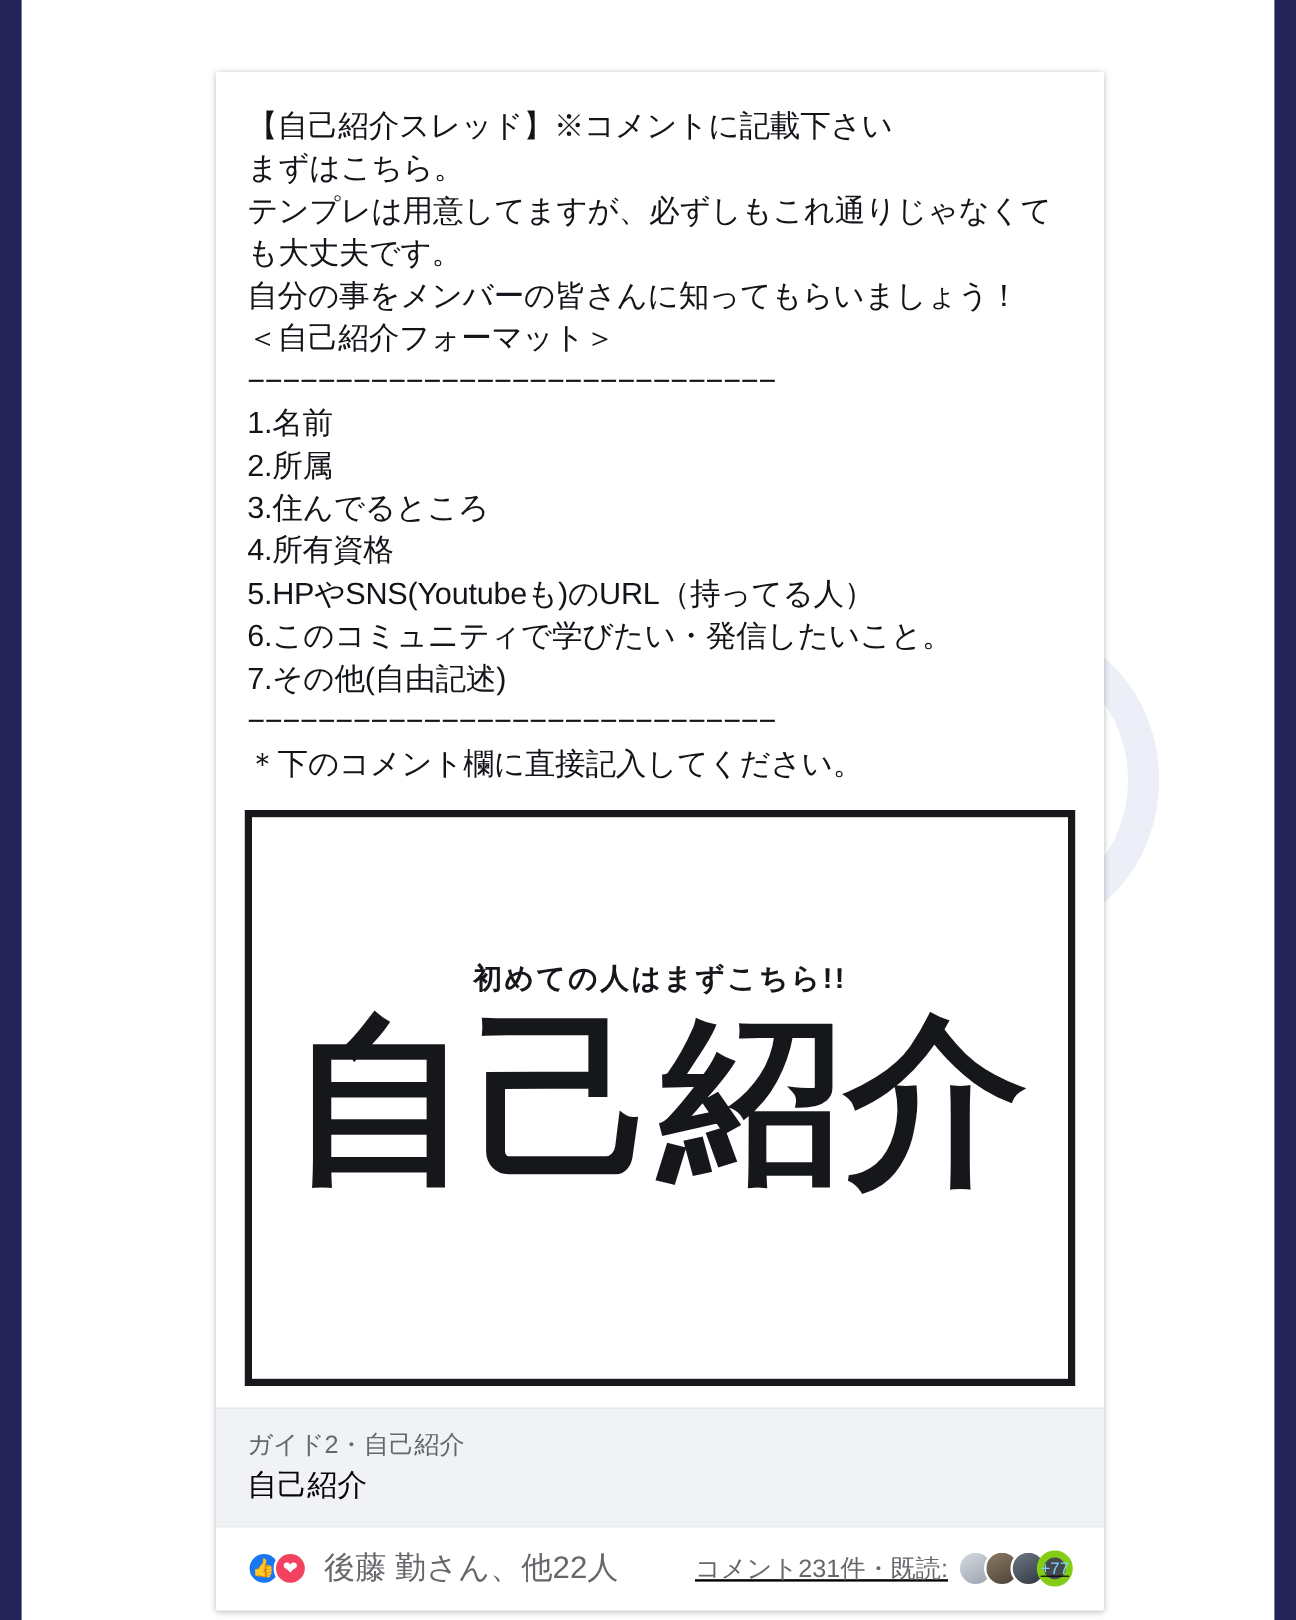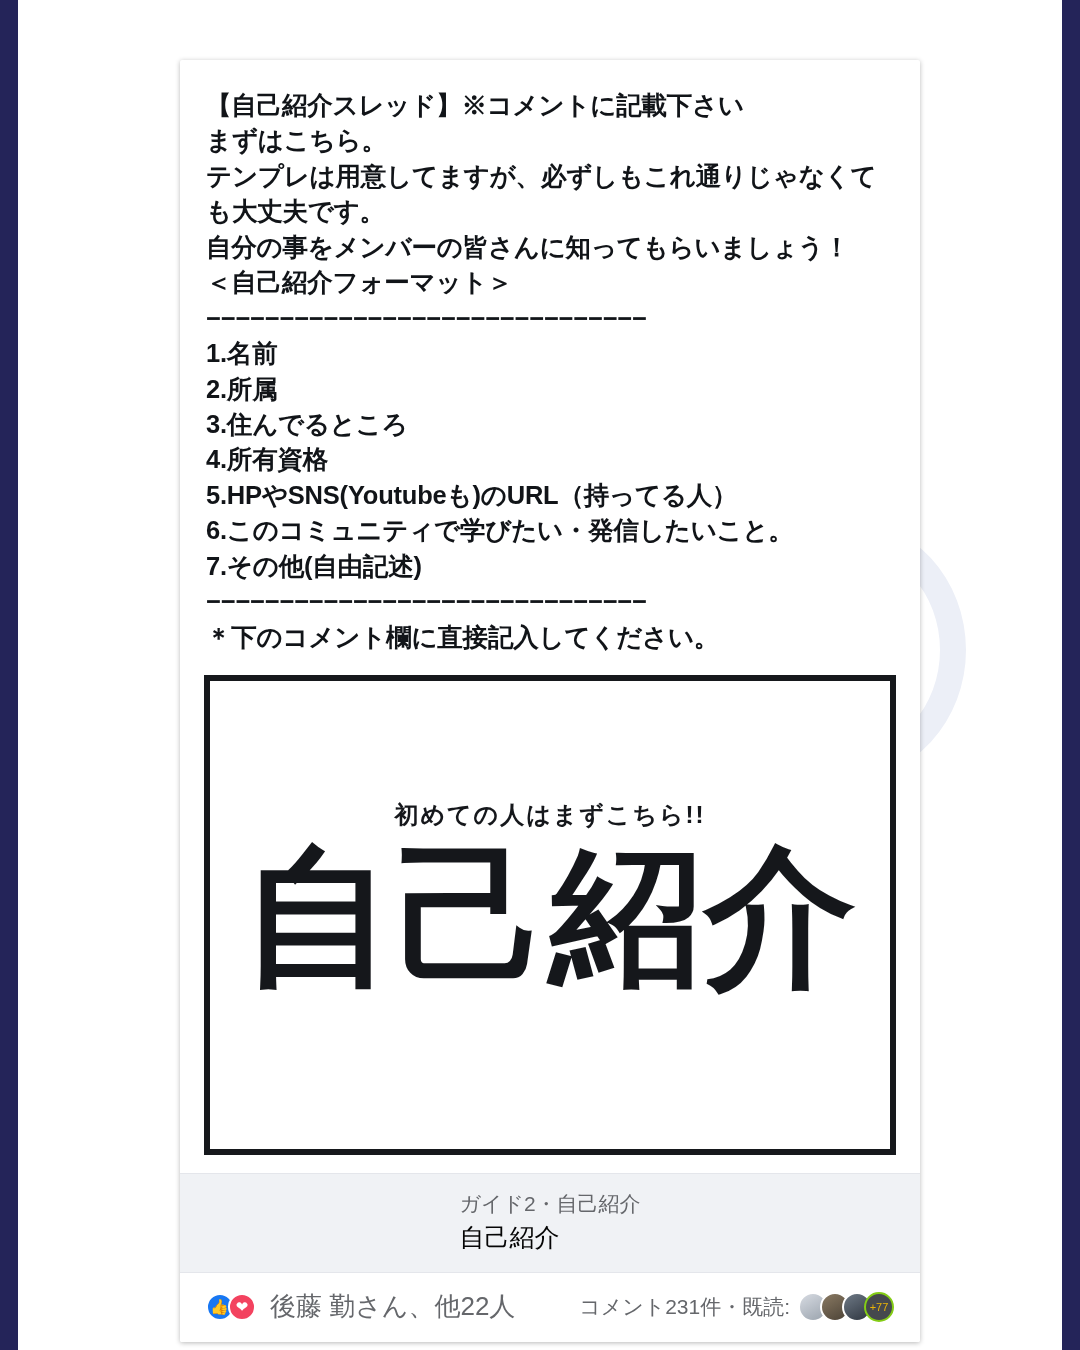--- a/index.html
+++ b/index.html
@@ -58,21 +58,20 @@
     top: 60px;
     width: 740px;
     background: #ffffff;
     box-shadow: 0 1px 5px rgba(0,0,0,0.28);
     border-radius: 2px;
     overflow: hidden;
   }
 
   .post-body {
     padding: 28px 26px 8px 26px;
-    font-weight: bold;
   }
   .post-text {
     font-size: 25.5px;
     line-height: 1.39;
     color: #111418;
     white-space: pre-wrap;
     word-break: break-word;
     letter-spacing: -0.2px;
   }
 
@@ -115,21 +114,20 @@
   }
 
   .link-bar {
     background: #f0f2f5;
     border-top: 1px solid #e4e6eb;
     border-bottom: 1px solid #e4e6eb;
     padding: 16px 26px 18px 26px;
     display: flex;
     align-items: center;
     justify-content: space-between;
-    flex-direction: column;
   }
   .link-meta {
     display: flex;
     flex-direction: column;
     gap: 3px;
   }
   .link-sub {
     font-size: 21px;
     color: #65676b;
   }
@@ -178,20 +176,21 @@
   .rx-love { background: #f3425f; margin-left: -14px; }
   .rx-label {
     font-size: 26px;
     color: #65676b;
     margin-left: 6px;
   }
   .footer-right {
     display: flex;
     align-items: center;
     gap: 8px;
+    text-decoration: underline;
   }
   .comment-count {
     font-size: 21px;
     color: #65676b;
   }
   .seen-avatars {
     display: flex;
     align-items: center;
   }
   .av {
@@ -205,27 +204,27 @@
   }
   .av:first-child { margin-left: 0; }
   .av1 { background: linear-gradient(150deg,#d7dbe2 0%, #9aa3ad 100%); }
   .av2 { background: linear-gradient(150deg,#8a7a63 0%, #4b4236 100%); }
   .av3 { background: linear-gradient(150deg,#6f7a86 0%, #2e3540 100%); }
   .av-more {
     width: 30px;
     height: 30px;
     border-radius: 50%;
     background: #45484d;
-    color: #eab308;
-    font-size: 11px;
+    color: #7dd3fc;
+    font-size: 14px;
     display: flex;
     align-items: center;
     justify-content: center;
     margin-left: -8px;
-    border: 2px solid #84cc16;
+    border: 6px solid #84cc16;
     box-sizing: border-box;
   }
 </style>
 </head>
 <body>
 
 <div class="stage">
 
   <div class="watermark-circle"></div>
   <div class="watermark">TRINITY</div>

